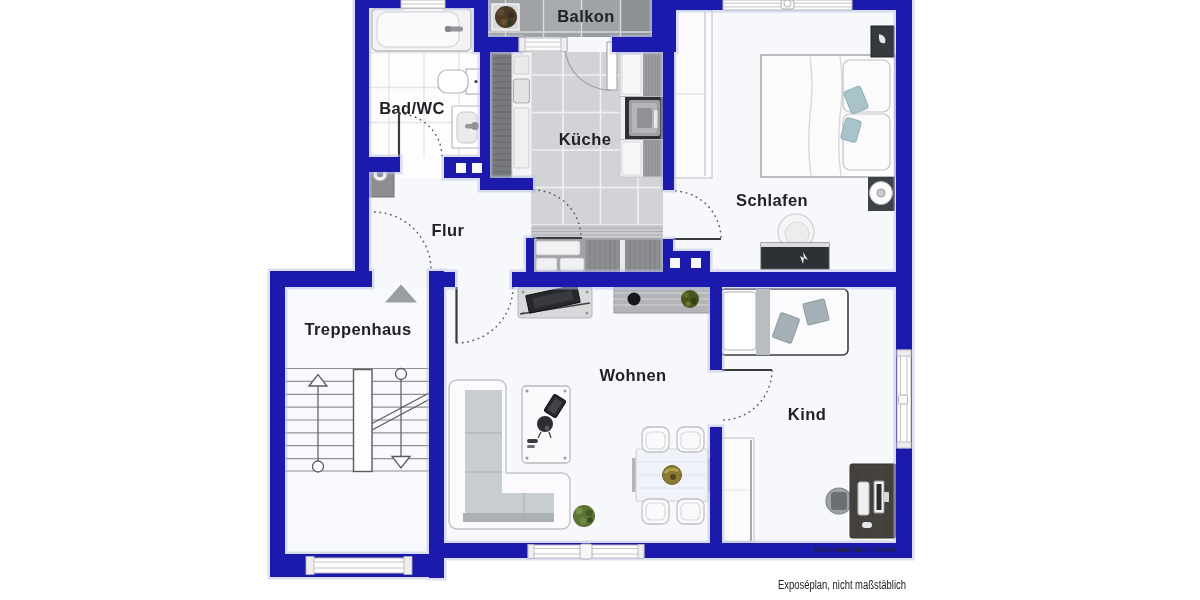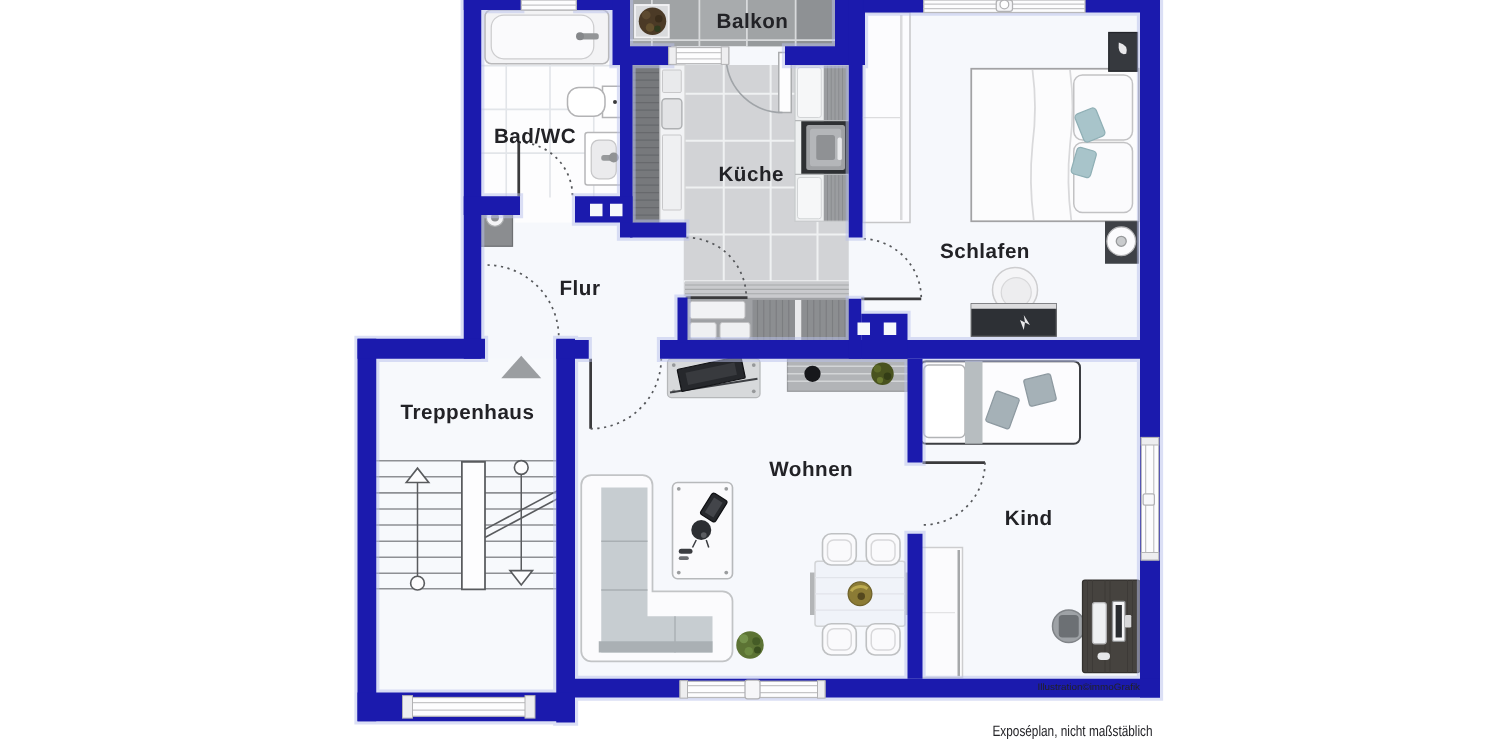--- a/index.html
+++ b/index.html
@@ -1,17 +1,17 @@
 <!DOCTYPE html>
 <html><head>
 <meta charset="utf-8">
 <style>
   html,body{margin:0;padding:0;background:#ffffff;}
   .page{width:1096px;height:600px;position:relative;overflow:hidden;background:#f9a8d4;
-        font-family:"Liberation Sans", sans-serif;margin-left:16px;}
+        font-family:"Liberation Sans", sans-serif;}
   text{font-family:"Liberation Sans", sans-serif;fill:#222226;}
   .lbl{font-size:16.5px;font-weight:bold;letter-spacing:0.4px;}
 </style>
 </head>
 <body>
 <div class="page">
 <svg width="1200" height="600" viewBox="0 0 1200 600">
 
 <rect x="0" y="0" width="1200" height="600" fill="#ffffff"></rect>
 

